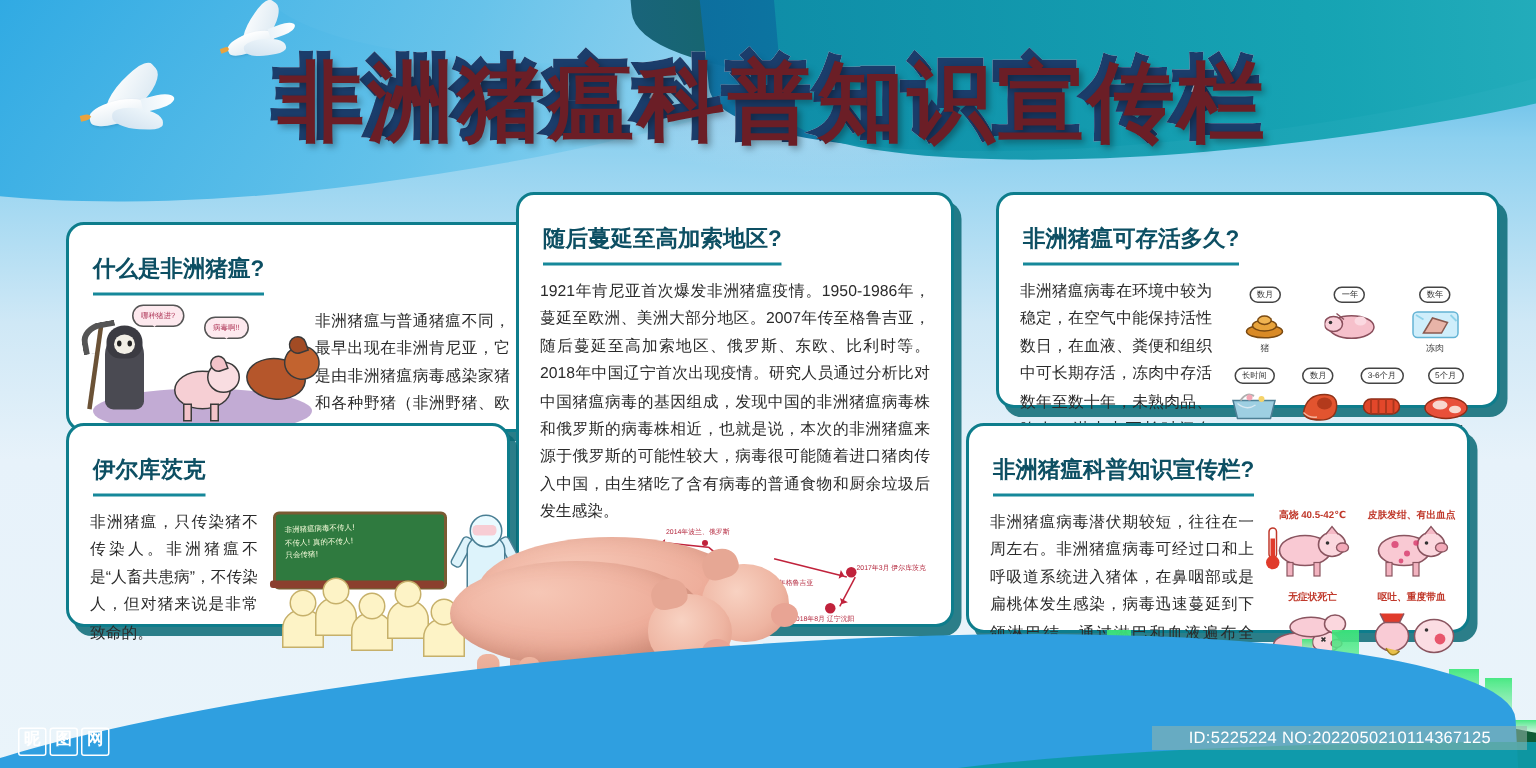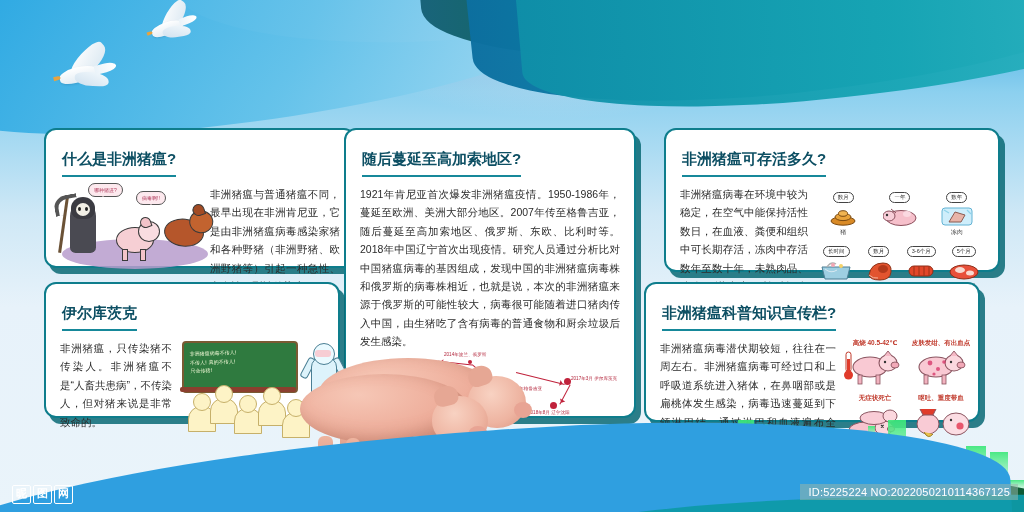--- a/index.html
+++ b/index.html
@@ -65,21 +65,21 @@
     text-shadow:3px 4px 0 #6b1e26, 5px 6px 5px rgba(0,0,0,.35);
     paint-order:stroke fill;}
 
   
   .card{position:absolute;background:#ffffff;border:2px solid #0e7d8c;border-radius:12px;
     box-shadow:5px 6px 0 rgba(9,104,116,.85);box-sizing:border-box;}
   .card-h{font-size:15px;font-weight:bold;color:#0d4f63;padding:10px 0 6px 0;
     border-bottom:2px solid #16889a;display:inline-block;margin:10px 0 8px 16px;}
   .ctext{font-size:10.5px;line-height:1.75;color:#2b2b2b;text-align:justify;}
 
-  #card-what{left:44px;top:128px;width:312px;height:140px;}
+  #card-what{left:44px;top:148px;width:312px;height:140px;}
   #card-origin{left:344px;top:128px;width:292px;height:290px;}
   #card-survive{left:644px;top:128px;width:336px;height:144px;margin-left:20px;}
   #card-epi{left:44px;top:282px;width:296px;height:136px;}
   #card-symptom{left:644px;top:282px;width:336px;height:140px;}
 
   .row{display:flex;gap:8px;padding:0 14px;}
   .col-txt{flex:0 0 130px;}
   .col-art{flex:1;position:relative;}
 
   
@@ -193,21 +193,21 @@
         transform:rotate(1.6deg);left:520px;opacity:.95;}
 
   
   #wm{position:absolute;left:12px;bottom:8px;display:flex;align-items:center;gap:6px;}
   .wmbox{display:flex;gap:2px;}
   .wmc{width:17px;height:17px;border:1.6px solid #ffffff;border-radius:2px;color:#fff;
     font-size:11px;line-height:15px;text-align:center;font-weight:bold;}
   #wmtext{color:#ffffff;font-size:17px;font-weight:bold;letter-spacing:.3px;
     text-shadow:0 1px 2px rgba(0,0,0,.25);}
   #idtag{position:absolute;right:6px;bottom:12px;background:rgba(150,180,170,.55);
-    color:#fff;font-size:11px;padding:2px 8px;letter-spacing:.2px;}
+    color:#fff;font-size:11px;padding:2px 24px;letter-spacing:.2px;}
 </style>
 </head>
 <body>
 
 <div id="poster">
 
   <div class="sw sw5"></div>
   <div class="haze"></div>
   <div class="sw sw1"></div>
   <div class="sw sw2"></div>
@@ -222,20 +222,23 @@
       <div class="beak"></div>
   </div>
   <div class="dove dove2">
     <div class="wingu"></div>
       <div class="body"></div>
       <div class="wingd"></div>
     <div class="tail"></div>
       <div class="beak"></div>
   </div>
 
+  <div id="title-wrap">
+    <div class="title">非洲猪瘟科普知识宣传栏</div>
+  </div>
 
   <div class="card" id="card-what">
     <div class="card-h">什么是非洲猪瘟?</div>
     <div class="row">
       <div class="col-art">
         <div class="art1">
           <div class="purpleblob"></div>
           <div class="reaper">
             <div class="scythe"></div>
               <div class="blade"></div>

